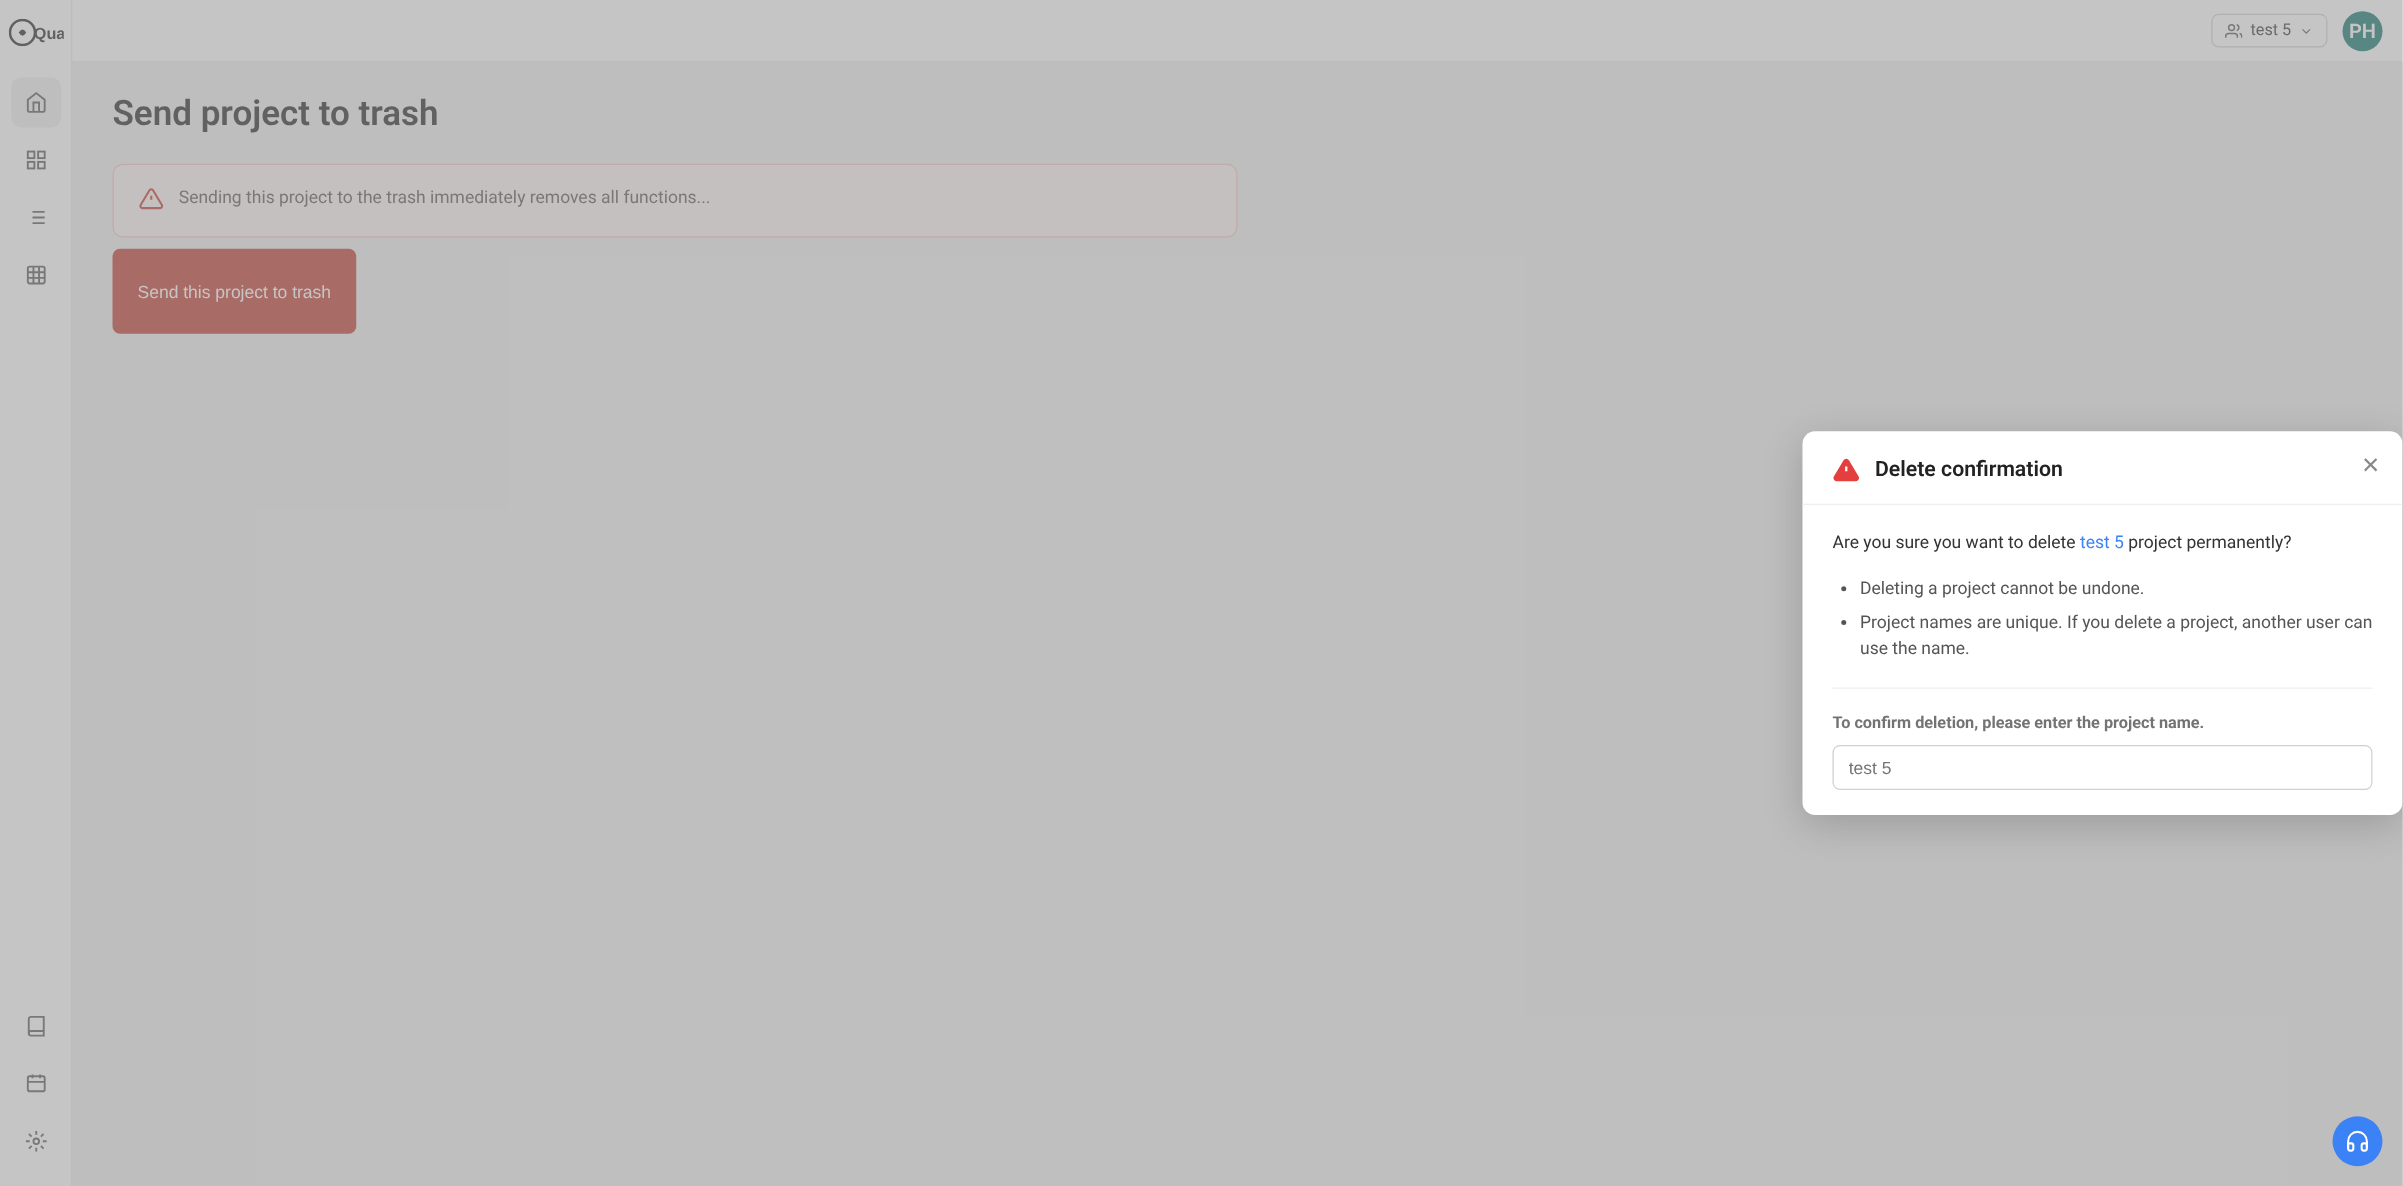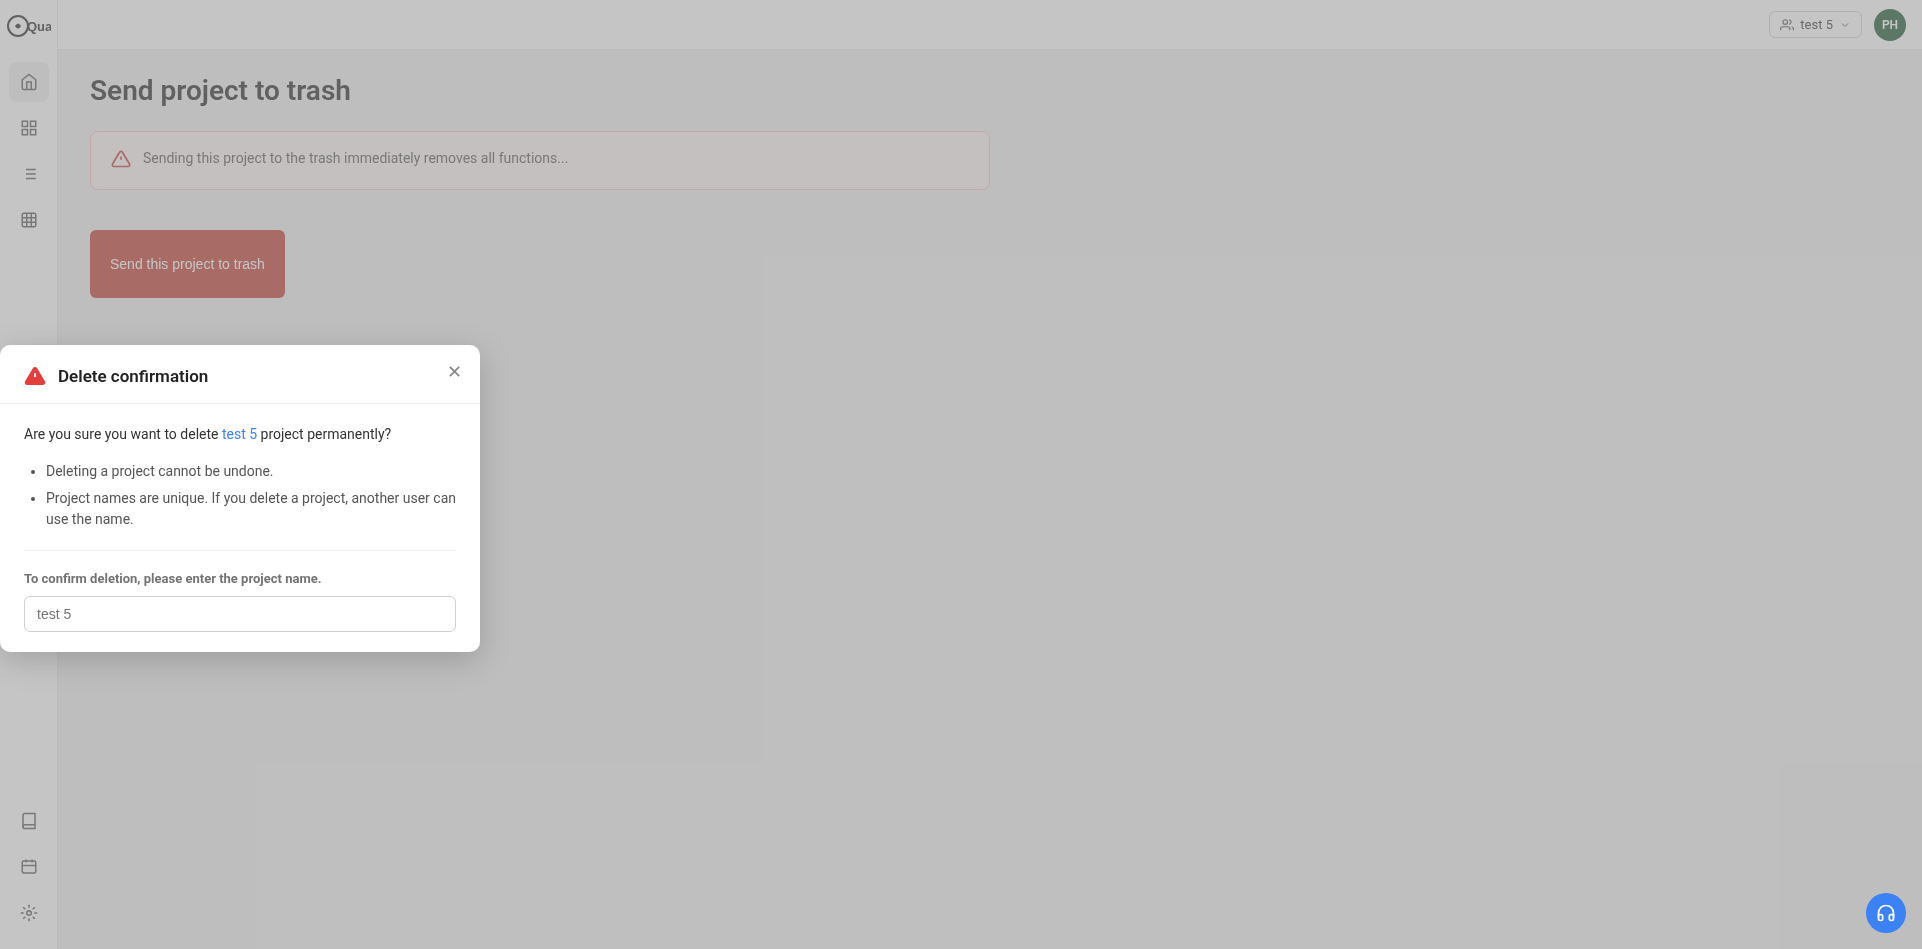--- a/index.html
+++ b/index.html
@@ -108,26 +108,26 @@
       cursor: pointer;
       font-size: 13px;
       color: #333;
       margin-right: 12px;
     }
 
     .header-avatar {
       width: 32px;
       height: 32px;
       border-radius: 50%;
-      background: #14532d;
+      background: #0f766e;
       color: #fff;
       display: flex;
       align-items: center;
       justify-content: center;
-      font-size: 12px;
+      font-size: 16px;
       font-weight: 600;
       cursor: pointer;
     }
 
     
     .main {
       position: absolute;
       top: 50px;
       left: 58px;
       right: 0;
@@ -157,21 +157,21 @@
     }
 
     .warning-banner {
       background: #fdf3f2;
       border: 1px solid #f5c6c2;
       border-radius: 8px;
       padding: 16px 20px;
       display: flex;
       align-items: flex-start;
       gap: 12px;
-      margin-bottom: 40px;
+      margin-bottom: 9px;
       max-width: 900px;
     }
 
     .warning-icon {
       color: #c0392b;
       flex-shrink: 0;
       margin-top: 1px;
     }
 
     .warning-text {
@@ -191,21 +191,21 @@
       font-weight: 500;
     }
 
     
     .modal-backdrop {
       position: absolute;
       inset: 0;
       z-index: 20;
       display: flex;
       align-items: center;
-      justify-content: flex-start;
+      justify-content: flex-end;
       margin-top: 48px;
     }
 
     .modal {
       background: #fff;
       border-radius: 10px;
       box-shadow: 0 8px 32px rgba(0,0,0,0.18);
       width: 480px;
       padding: 0;
       position: relative;

